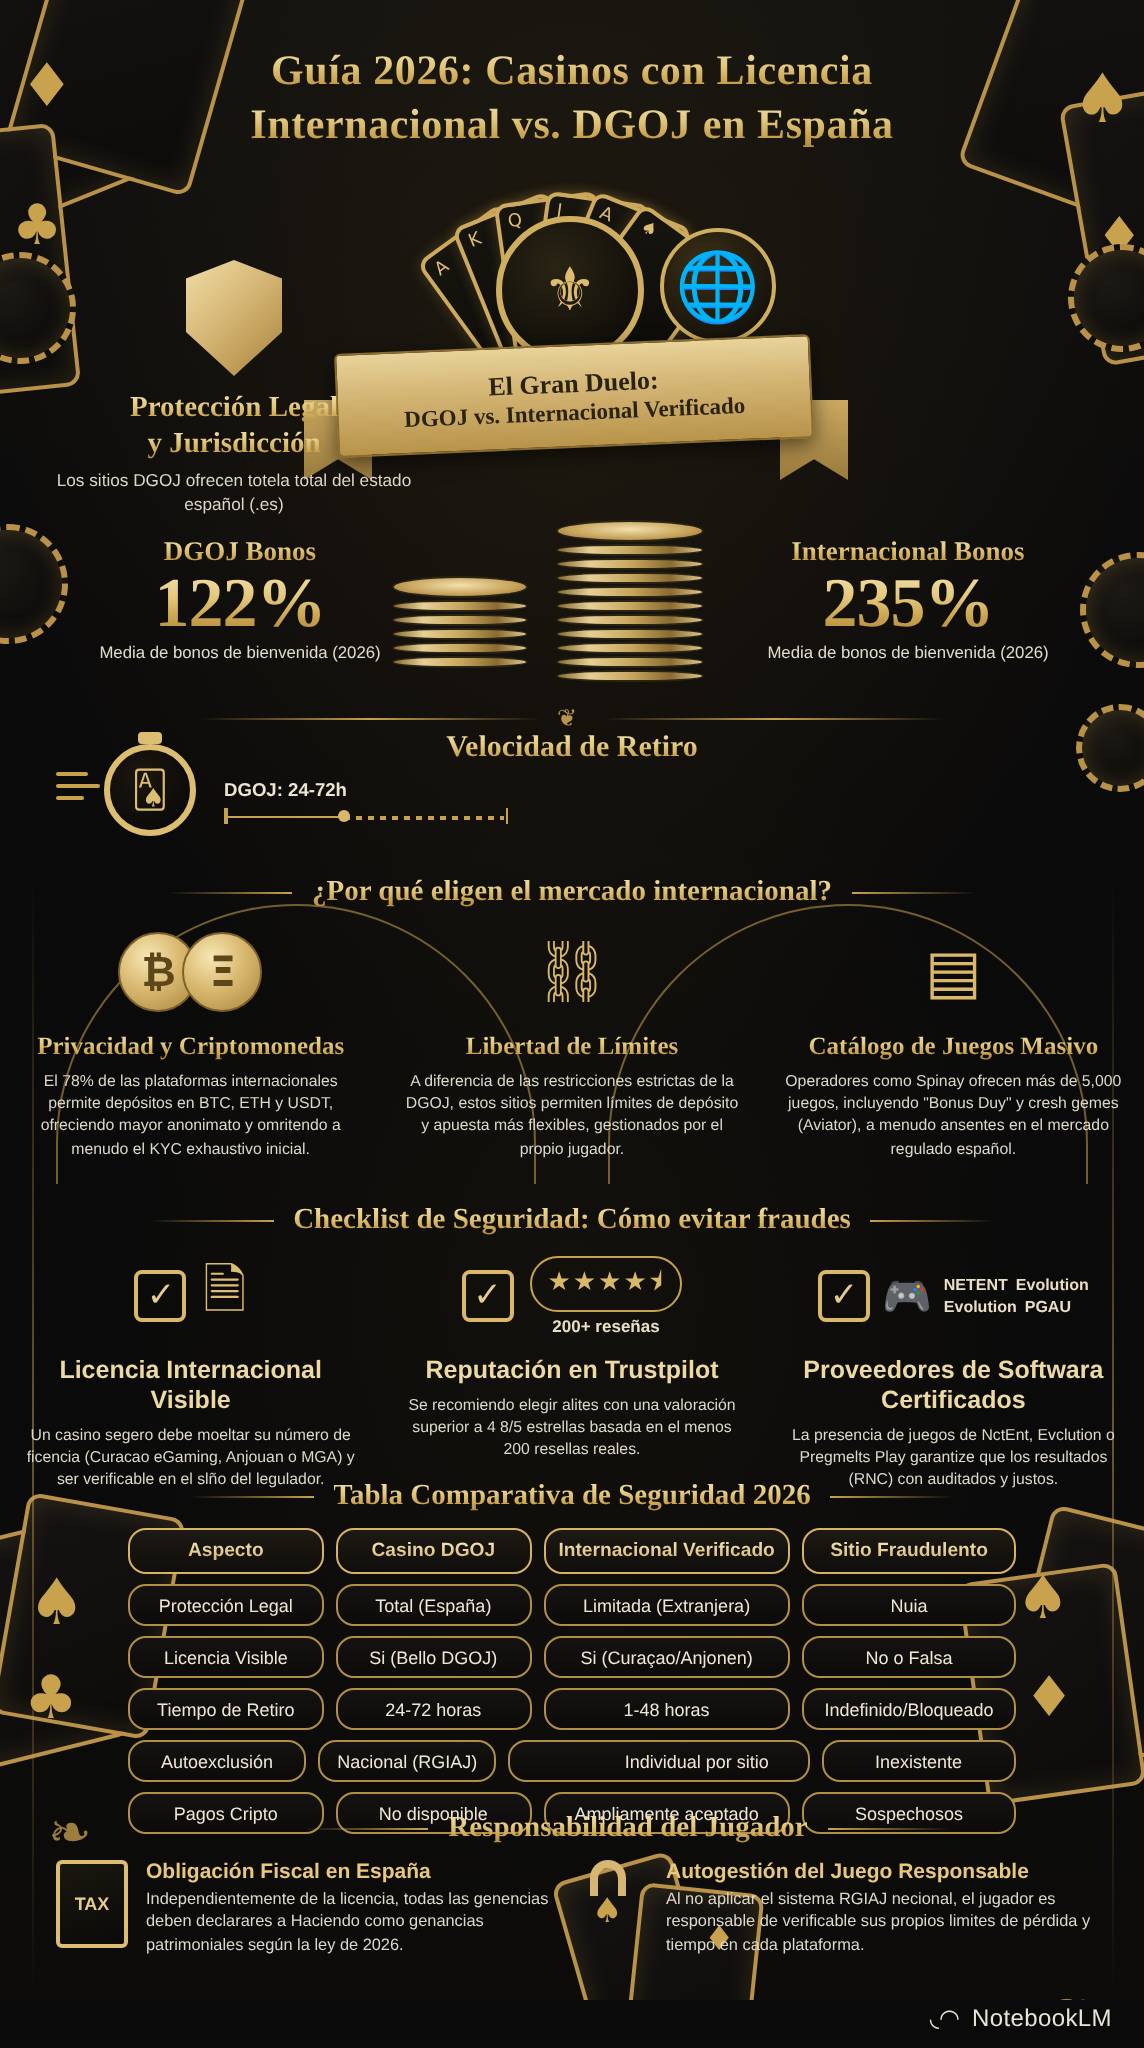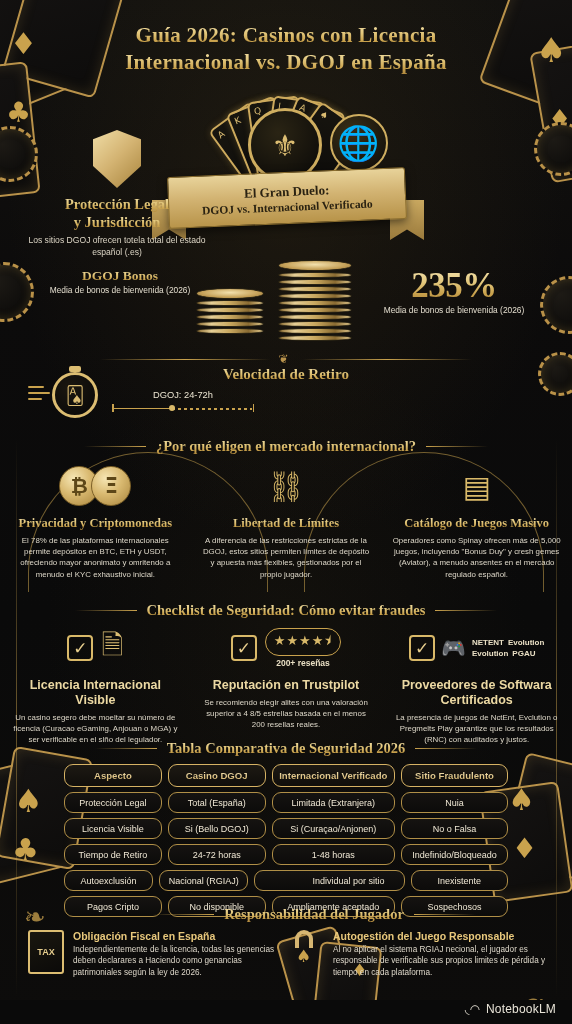--- a/index.html
+++ b/index.html
@@ -138,21 +138,21 @@
     display: flex; align-items: center; justify-content: center; color: #dcbd72; font-size: 18px;
     font-family: "DejaVu Sans", sans-serif;
   }
   .stopwatch::before {
     content:""; position:absolute; top:-9px; left:50%; transform:translateX(-50%);
     width: 12px; height: 6px; background:#dcbd72; border-radius:2px;
   }
   .speed-lines { position: absolute; left: 28px; top: 20px; }
   .speed-lines i { display:block; height:2px; background:#c9a24d; margin-bottom:4px; border-radius:1px; }
   .track { position: absolute; top: 24px; }
-  .track .lab { font-size: 9.3px; font-weight: normal; color: #ece5d2; text-align: center; margin-bottom: 4px; white-space: nowrap; }
+  .track .lab { font-size: 9.3px; font-weight: bold; color: #ece5d2; text-align: left; margin-bottom: 4px; white-space: nowrap; }
   .track .bar { position: relative; height: 8px; }
   .track .bar::before, .track .bar::after {
     content:""; position:absolute; top:0; width:1.5px; height:8px; background:#c9a24d;
   }
   .track .bar::before { left: 0; }
   .track .bar::after { right: 0; }
   .track .line { position:absolute; top:3.5px; left:0; right:0; height:1.5px; background:#c9a24d; }
   .track .dotline { position:absolute; top:3.5px; left:42%; right:2px; height:2px;
     background: repeating-linear-gradient(90deg, #c9a24d 0 3px, transparent 3px 6px); }
   .track .dot { position:absolute; top:1px; left:40%; width:6px; height:6px; border-radius:50%; background:#d9b969; }
@@ -348,23 +348,25 @@
           <i></i>
           <i></i>
           <i></i>
           <i></i>
           <i></i>
           <i></i>
       </div>
     </div>
     <div class="bonus-col left">
       <div class="bonus-label serif gold-text">DGOJ Bonos</div>
+      <div class="bonus-value serif gold-text">122%</div>
       <div class="bonus-note">Media de bonos de bienvenida (2026)</div>
     </div>
     <div class="bonus-col right">
+      <div class="bonus-label serif gold-text">Internacional Bonos</div>
       <div class="bonus-value serif gold-text">235%</div>
       <div class="bonus-note">Media de bonos de bienvenida (2026)</div>
     </div>
   </div>
 
   <div class="sep-orn">
     <div style="display:flex; align-items:center; justify-content:center; gap:8px;">
       <div class="hairline" style="width:170px;"></div>
       <div class="glyph">❦</div>
       <div class="hairline" style="width:170px;"></div>

